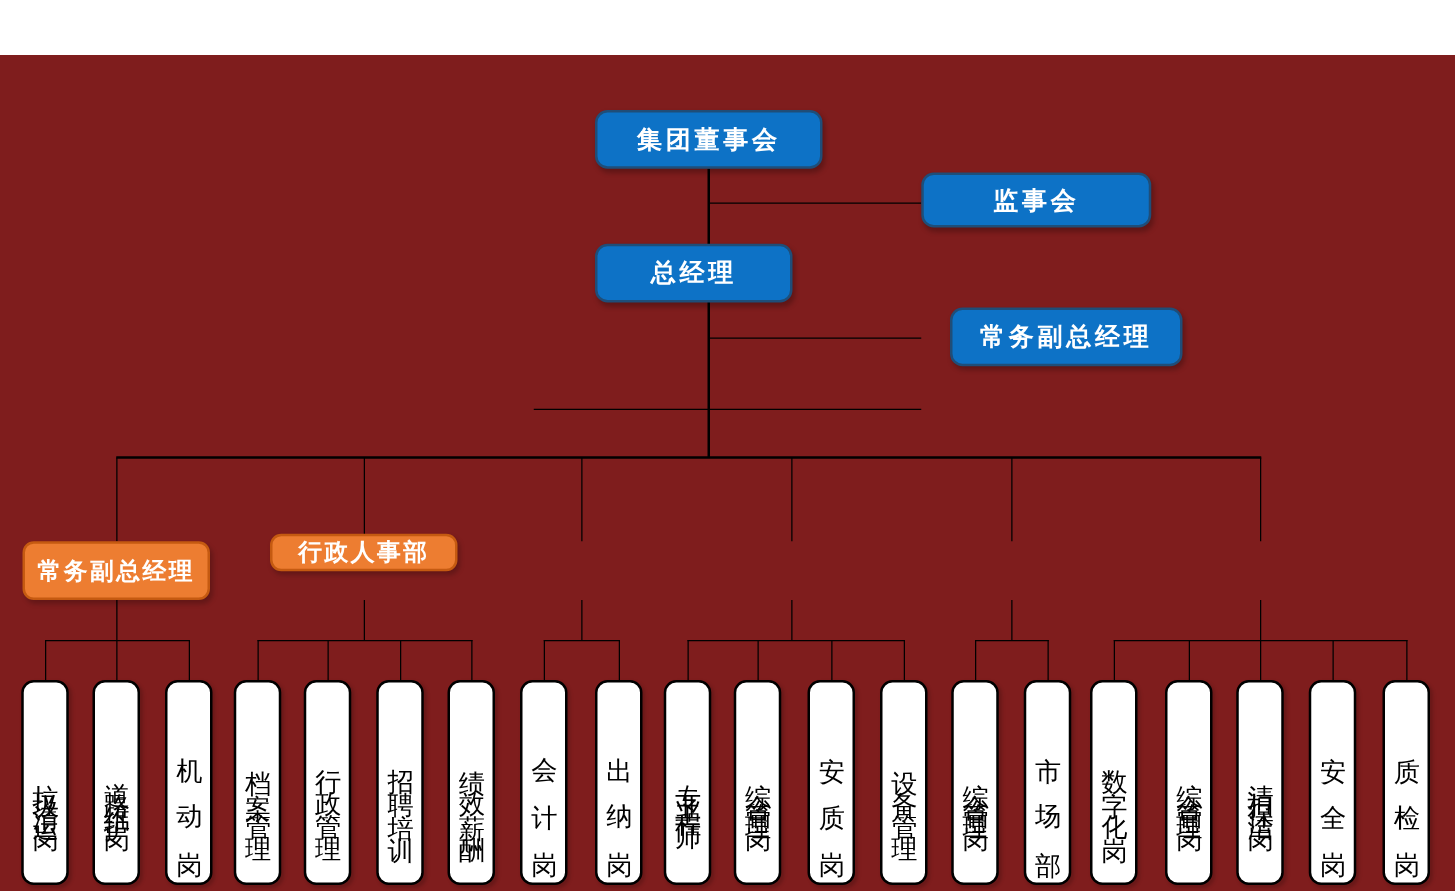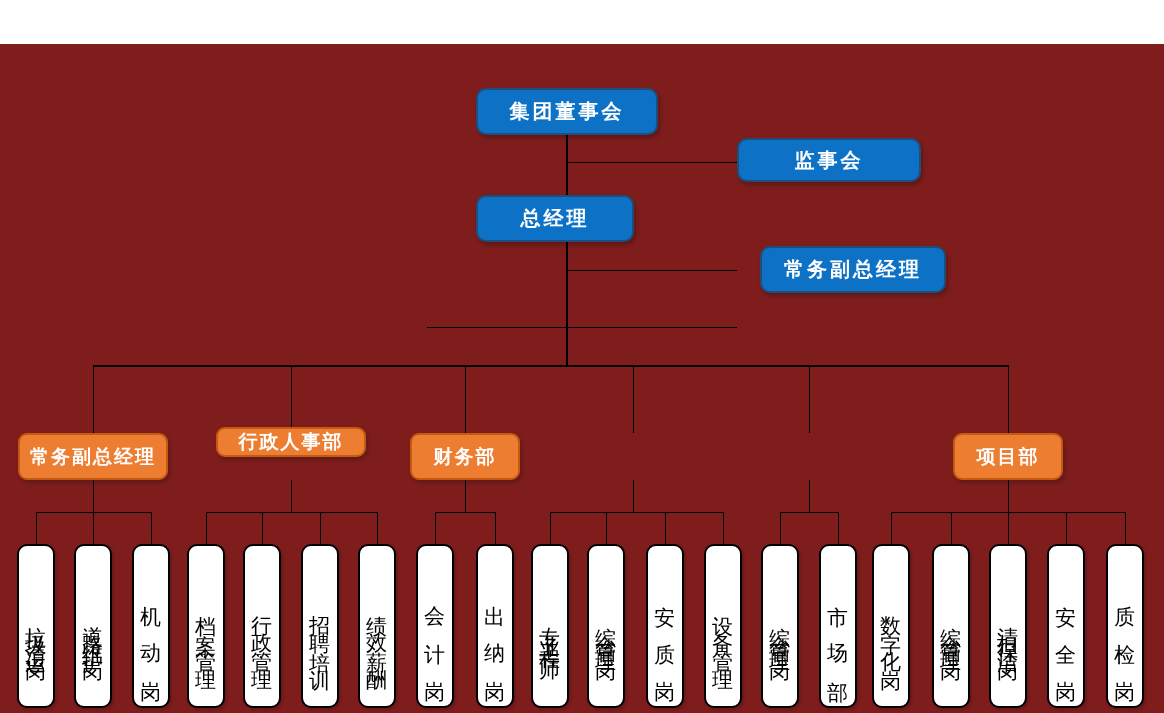--- a/index.html
+++ b/index.html
@@ -81,26 +81,20 @@
   </div>
   <div class="box exec" style="left:760px;top:202px;width:186px;height:47px">
     <span class="hlabel">常务副总经理</span>
   </div>
 
   <div class="box dept" style="left:18px;top:389px;width:150px;height:47px">
     <span class="hlabel">常务副总经理</span>
   </div>
   <div class="box dept" style="left:216px;top:383px;width:150px;height:30px">
     <span class="hlabel">行政人事部</span>
-  </div>
-  <div class="box dept" style="left:410px;top:389px;width:110px;height:47px">
-    <span class="hlabel">财务部</span>
-  </div>
-  <div class="box dept" style="left:953px;top:389px;width:110px;height:47px">
-    <span class="hlabel">项目部</span>
   </div>
 
   <div class="box pos" style="left:17px;top:500px;width:38px;height:164px">
     <span class="vlabel" style="letter-spacing: 8.25px; margin-bottom: -8.25px;">垃圾清运岗</span>
   </div>
   <div class="box pos" style="left:74px;top:500px;width:38px;height:164px">
     <span class="vlabel" style="letter-spacing: 8.25px; margin-bottom: -8.25px;">道路维护岗</span>
   </div>
   <div class="box pos" style="left:132px;top:500px;width:38px;height:164px">
     <span class="vlabel" style="letter-spacing: 37.5px; margin-bottom: -37.5px;">机动岗</span>

